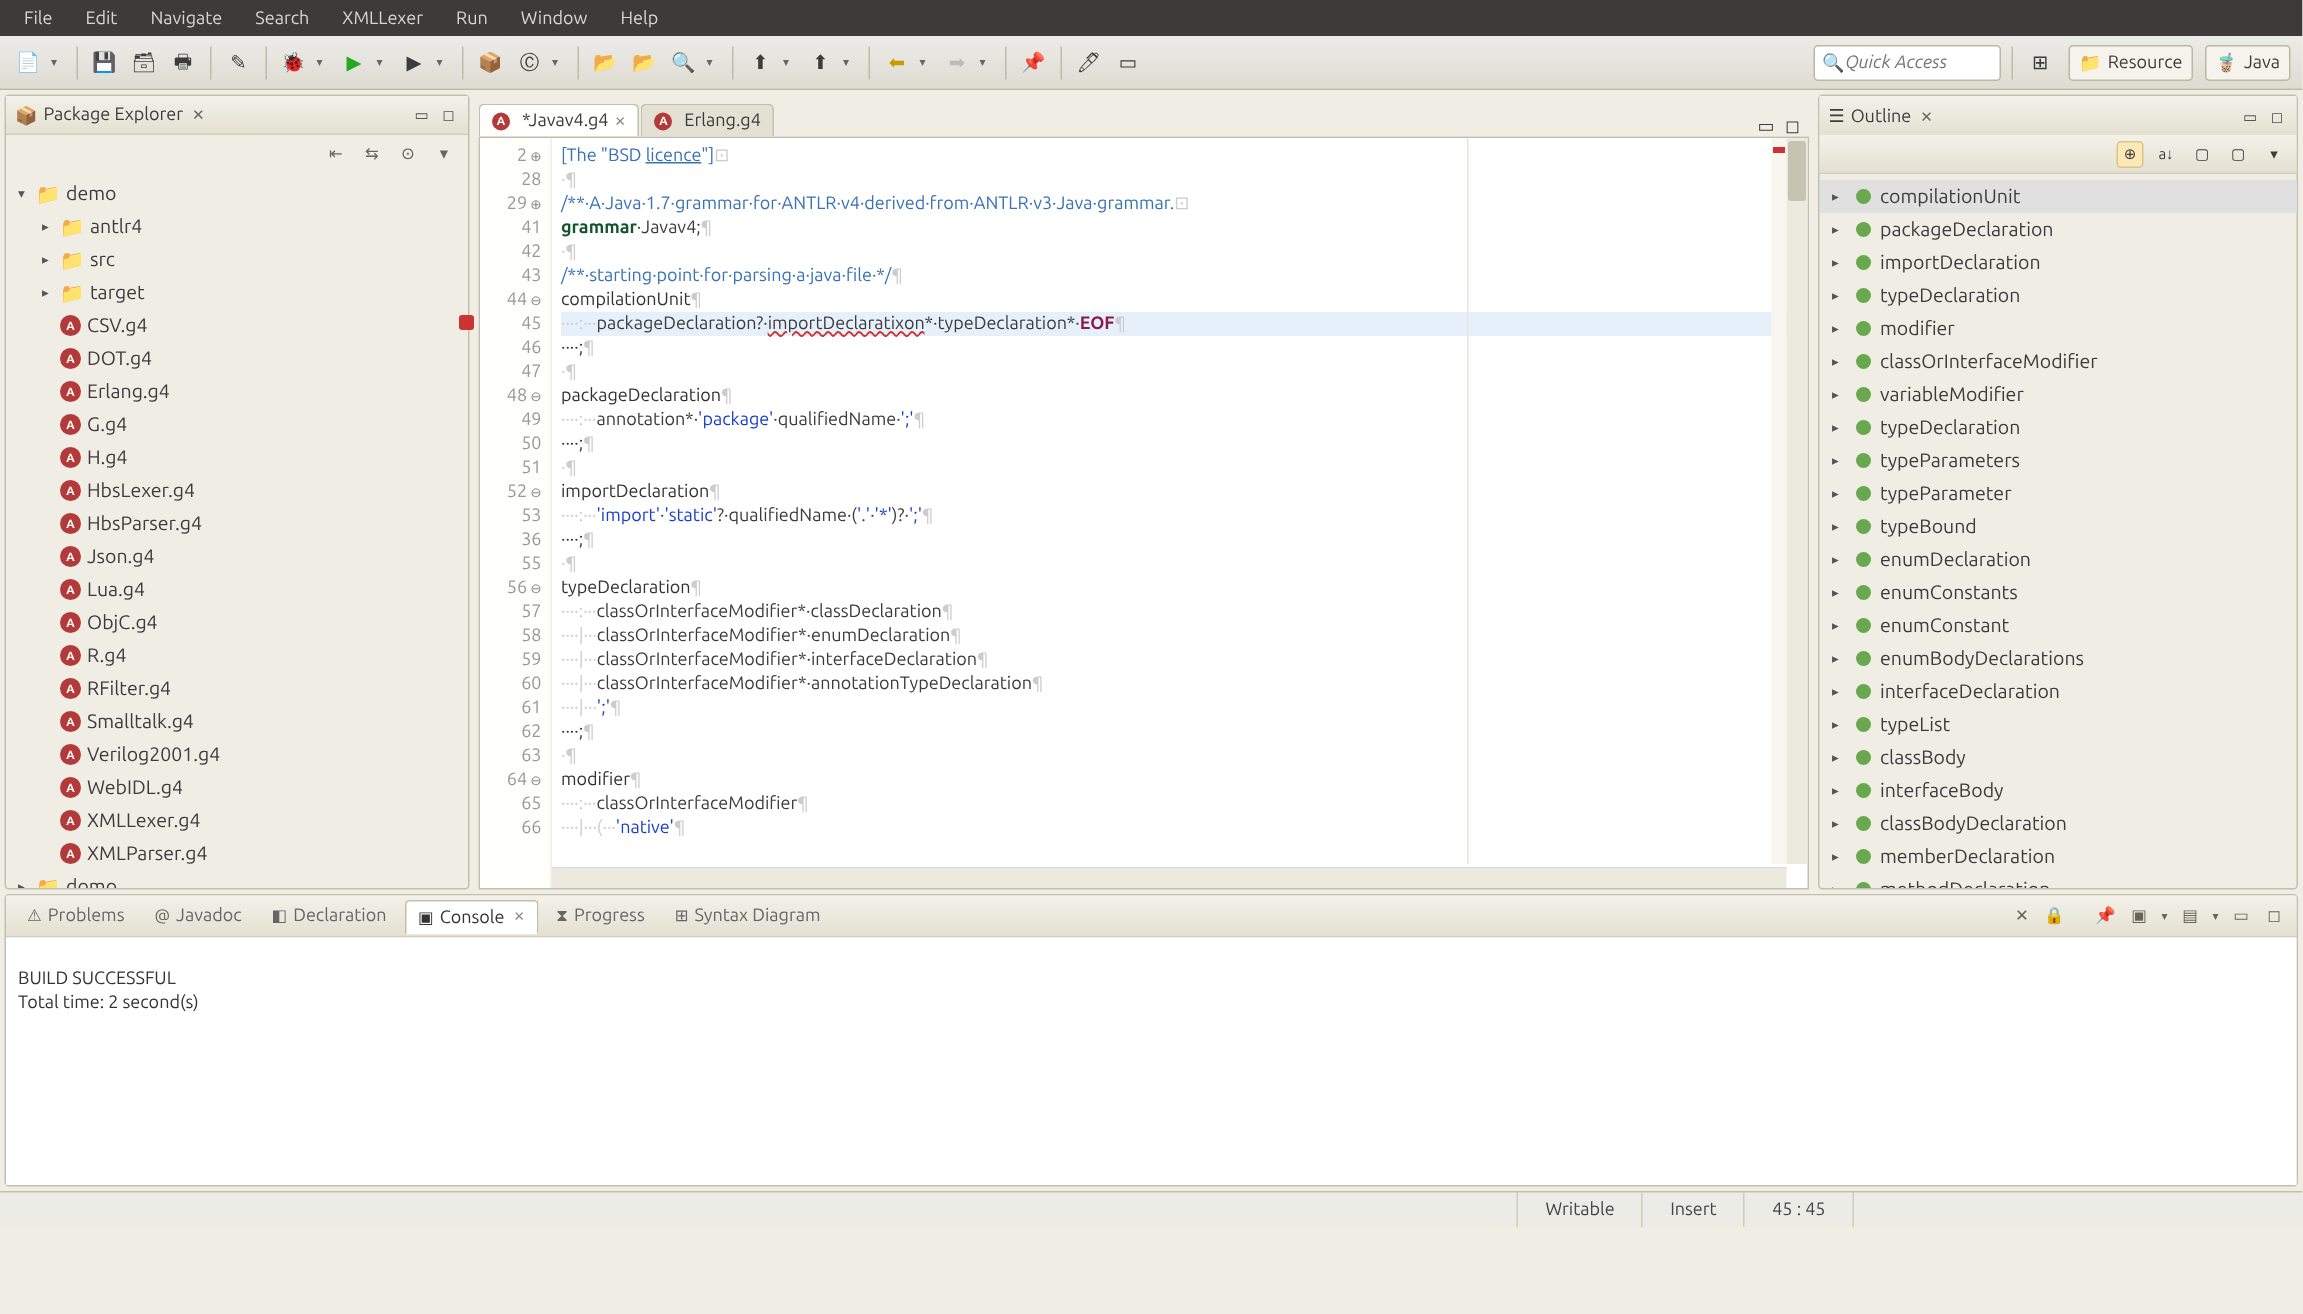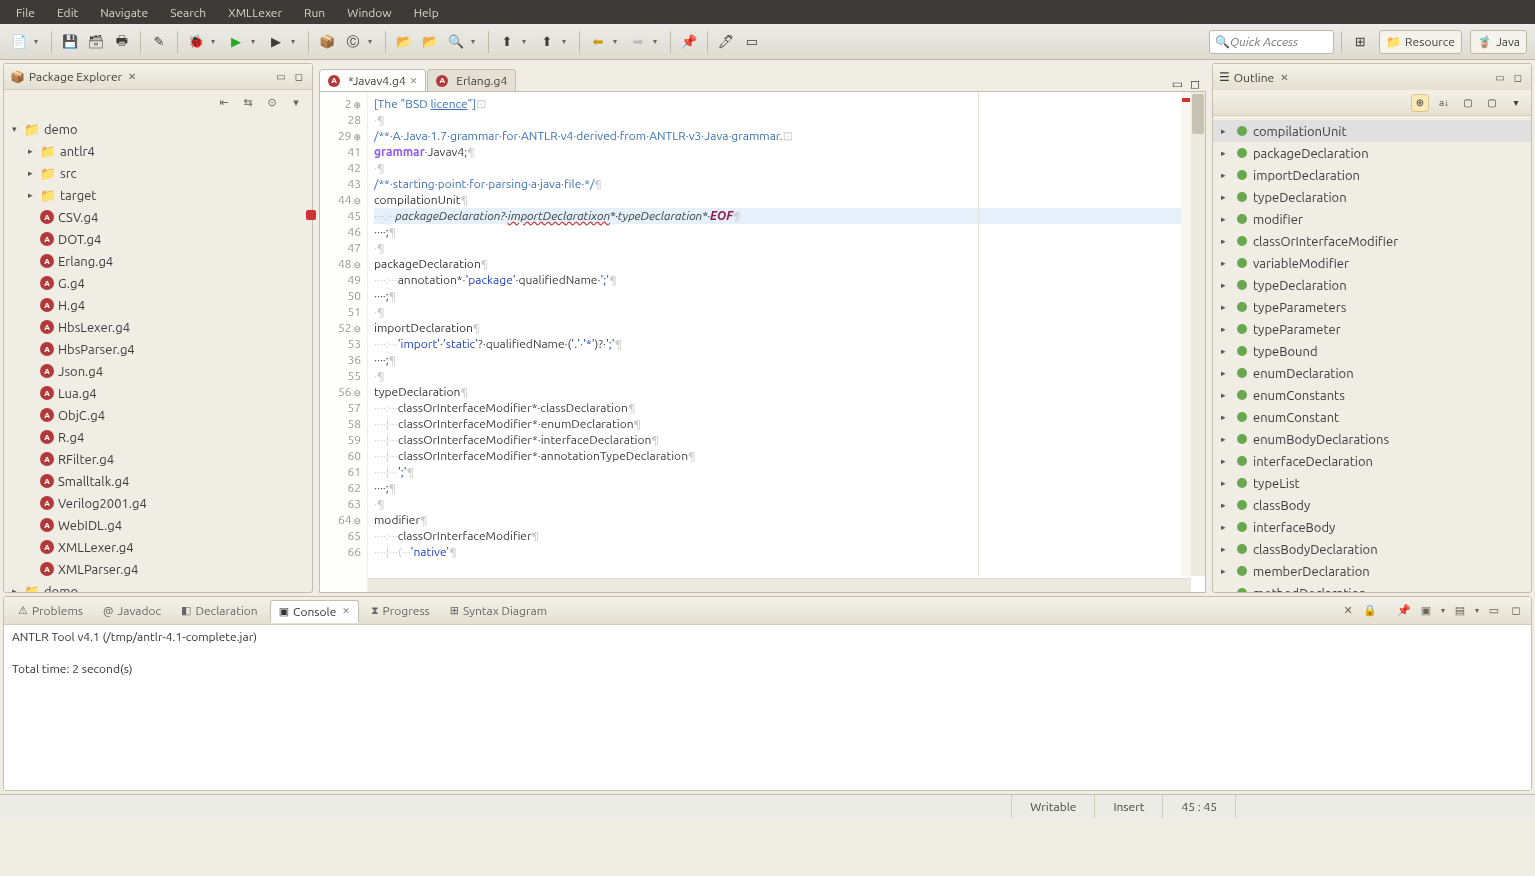--- a/index.html
+++ b/index.html
@@ -49,22 +49,22 @@
 .etab.inactive { background: #e4e1d4; }
 .etab .file-ico { width: 12px; height: 12px; }
 .editor-tabs .fill { flex: 1; }
 .editor-body { flex: 1; background: #fff; border: 1px solid #c3bfae; display: flex; position: relative; }
 .gutter { width: 48px; background: #fefefb; border-right: 1px solid #eee; text-align: right; padding: 4px 6px 4px 0; color: #999; font-family: "DejaVu Sans Mono", monospace; font-size: 12px; line-height: 16px; }
 .gutter .gl { height: 16px; position: relative; }
 .gutter .err { position: absolute; left: -14px; top: 2px; width: 10px; height: 10px; background: #c33; border-radius: 2px; }
 .gutter .fold { color: #888; font-size: 9px; margin-left: 2px; }
 .code { flex: 1; padding: 4px 6px; font-family: "DejaVu Sans Mono", monospace; font-size: 12px; line-height: 16px; white-space: pre; overflow: hidden; }
 .code .ln { height: 16px; }
-.code .hl { background: #e6f0fa; font-style: italic; }
-.c-kw { color: #8b5cf6; font-weight: bold; }
+.code .hl { background: #e6f0fa; }
+.c-kw { color: #14532d; font-weight: bold; }
 .c-str { color: #1a3ecf; }
 .c-rule { color: #333; }
 .c-cmt { color: #3a72b5; }
 .c-eof { color: #8a1a4a; font-weight: bold; }
 .c-err { text-decoration: underline wavy #c33; }
 .ws { color: #ccc; }
 .editor-scroll { position: absolute; right: 0; top: 0; bottom: 16px; width: 14px; background: #ece9df; }
 .editor-scroll .thumb { position: absolute; top: 2px; left: 1px; right: 1px; height: 40px; background: #c7c3b3; border-radius: 2px; }
 .editor-hscroll { position: absolute; left: 48px; right: 14px; bottom: 0; height: 14px; background: #ece9df; border-top: 1px solid #ddd; }
 .ov-ruler { position: absolute; right: 14px; top: 0; bottom: 16px; width: 10px; background: #f8f6ef; }
@@ -524,22 +524,22 @@
     <div style="width:8px"></div>
     <div class="cb">📌</div>
     <div class="cb">▣</div>
       <div class="cb" style="width:8px;font-size:8px">▾</div>
     <div class="cb">▤</div>
       <div class="cb" style="width:8px;font-size:8px">▾</div>
     <div class="cb">▭</div>
     <div class="cb">◻</div>
   </div>
   <div class="console-body" id="console-body">
-      <div>ANTLR Tool v4.1 (/tmp/antlr-4.1-complete.jar)</div>
       <div>&nbsp;</div>
+      <div>BUILD SUCCESSFUL</div>
       <div>Total time: 2 second(s)</div>
     </div>
 </div>
 
 <div class="status">
   <div class="fill"></div>
   <div class="cell">Writable</div>
   <div class="cell">Insert</div>
   <div class="cell">45 : 45</div>
   <div class="cell" style="width:300px"></div>

